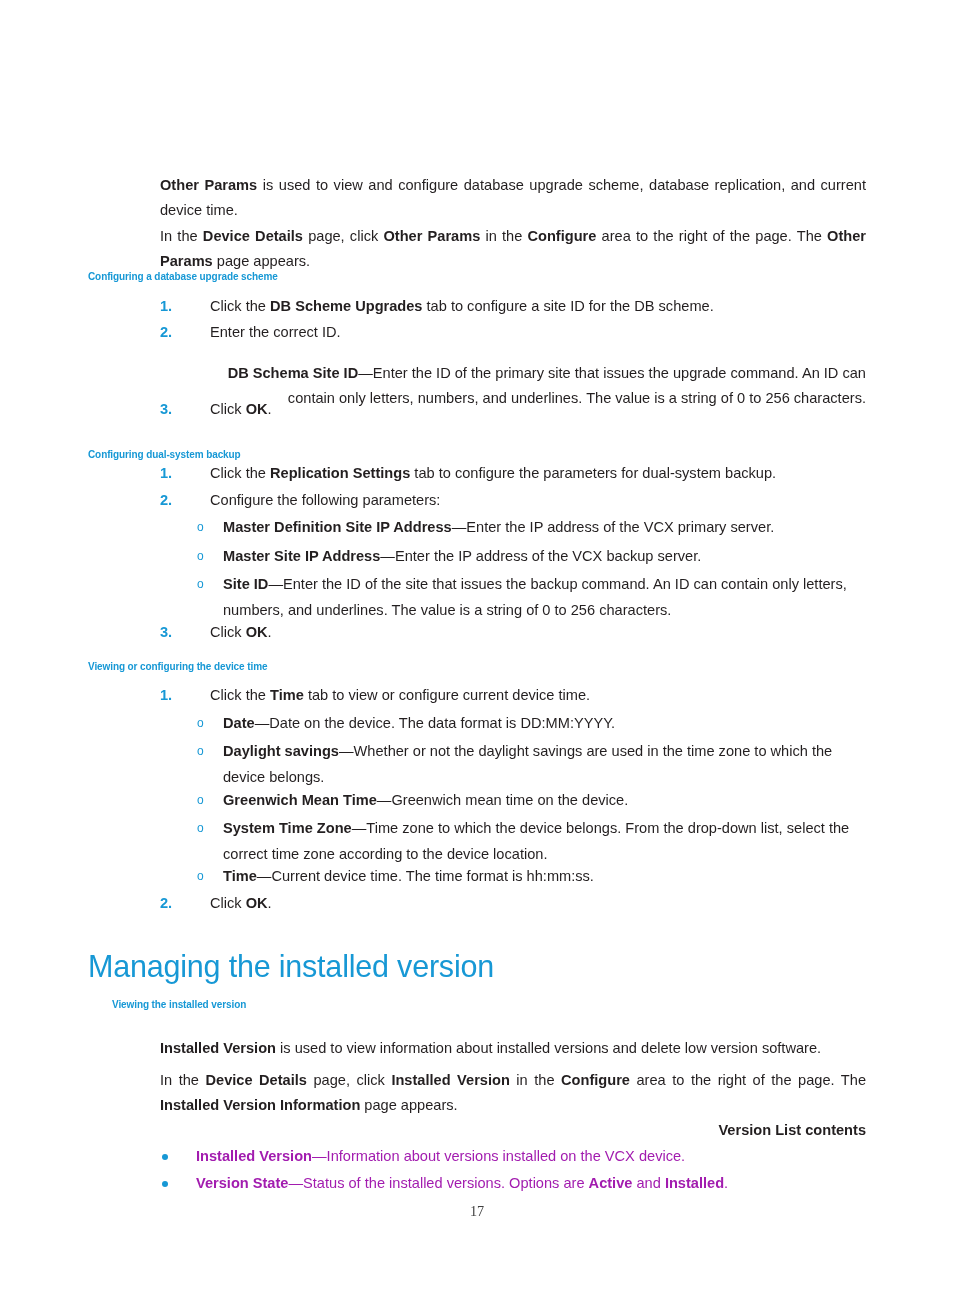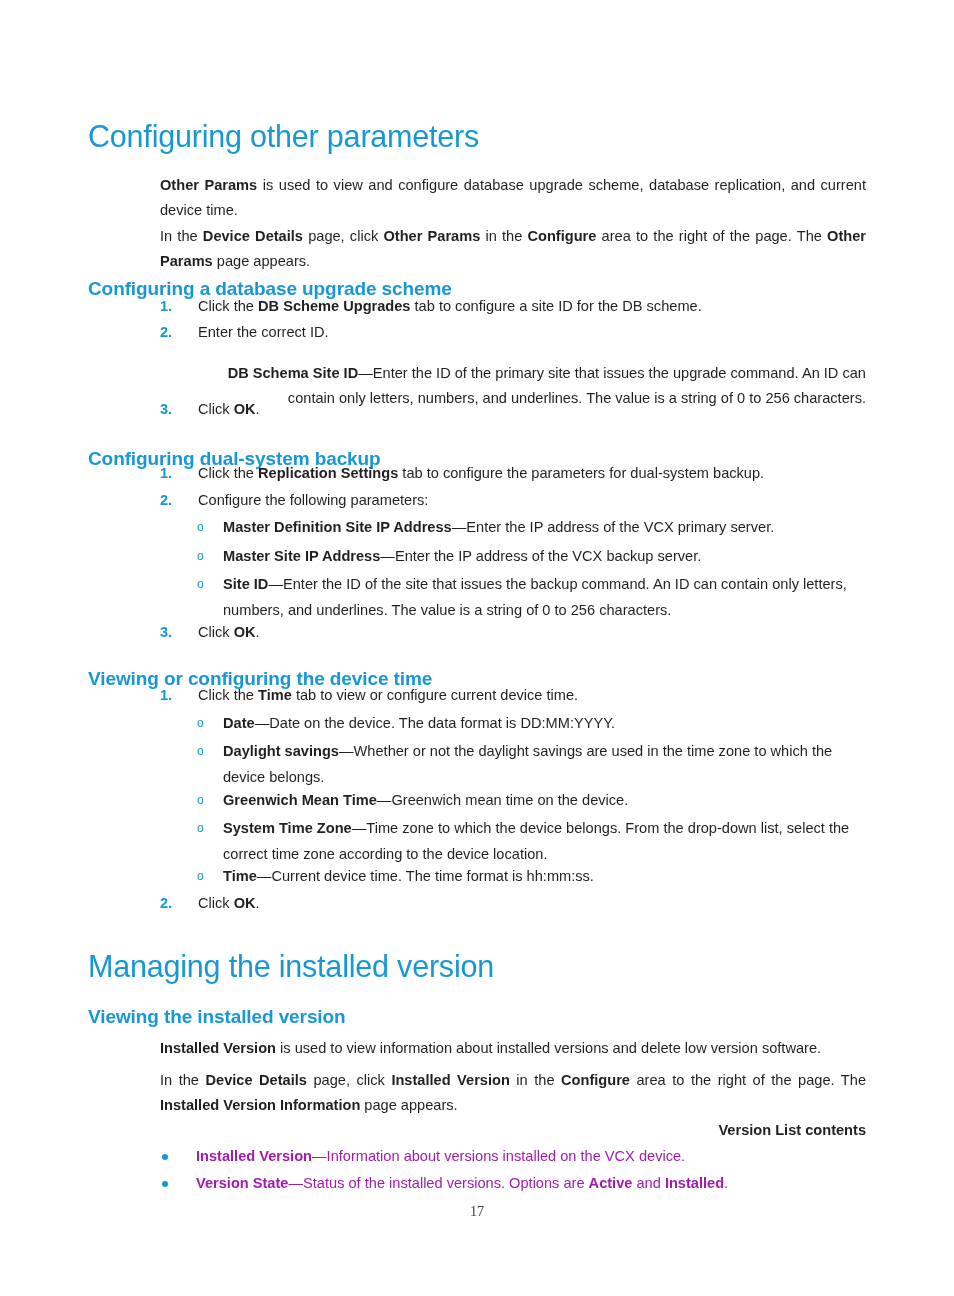--- a/index.html
+++ b/index.html
@@ -31,21 +31,21 @@
     font-size: 30.5px;
     font-weight: 400;
     letter-spacing: -0.2px;
     line-height: 1.1;
     white-space: nowrap;
   }
   .h2 {
     position: absolute;
     left: 88px;
     color: #1798d5;
-    font-size: 19px;
+    font-size: 10px;
     font-weight: bold;
     letter-spacing: -0.1px;
     line-height: 1.1;
     white-space: nowrap;
   }
 
   
   .para {
     position: absolute;
     left: 160px;
@@ -73,21 +73,21 @@
     position: absolute;
     left: 0px;
     top: 0px;
     width: 30px;
     color: #1798d5;
     font-weight: bold;
     font-size: 14.6px;
   }
   .num-item .body {
     display: block;
-    margin-left: 38px;
+    margin-left: 50px;
   }
 
   
   .sub-item {
     position: absolute;
     left: 197px;
     width: 669px;
     font-size: 14.6px;
     line-height: 25.5px;
     color: #231f20;
@@ -143,21 +143,20 @@
     font-size: 14.2px;
     color: #3f3f3f;
     font-family: Liberation Serif, serif;
   }
 </style>
 </head>
 <body>
 
 <div class="page">
 
-  <h1 class="h1" style="top:100px;">Configuring other parameters</h1>
 
   <p class="para" style="top:158px;"><b>Other Params</b><span> is used to view and configure database upgrade scheme, database replication, and current device time.</span></p>
 
   <p class="para" style="top:209px;"><span>In the </span><b>Device Details</b><span> page, click </span><b>Other Params</b><span> in the </span><b>Configure</b><span> area to the right of the page. The </span><b>Other Params</b><span> page appears.</span></p>
 
   <h2 class="h2" style="top:263px;">Configuring a database upgrade scheme</h2>
 
   <div class="num-item" style="top:294px;">
     <span class="marker">1.</span>
     <span class="body"><span>Click the </span><b>DB Scheme Upgrades</b><span> tab to configure a site ID for the DB scheme.</span></span>
@@ -239,21 +238,21 @@
     <span class="body"><b>Time</b><span>—Current device time. The time format is hh:mm:ss.</span></span>
   </div>
 
   <div class="num-item" style="top:891px;">
     <span class="marker">2.</span>
     <span class="body"><span>Click </span><b>OK</b><span>.</span></span>
   </div>
 
   <h1 class="h1" style="top:930px;">Managing the installed version</h1>
 
-  <h2 class="h2" style="top:991px;">Viewing the installed version</h2>
+  <h2 class="h2" style="top:991px;margin-left:24px;">Viewing the installed version</h2>
 
   <p class="para" style="top:1021px;"><b>Installed Version</b><span> is used to view information about installed versions and delete low version software.</span></p>
 
   <p class="para" style="top:1053px;"><span>In the </span><b>Device Details</b><span> page, click </span><b>Installed Version</b><span> in the </span><b>Configure</b><span> area to the right of the page. The </span><b>Installed Version Information</b><span> page appears.</span></p>
 
   <p class="para left" style="top:1103px;"><b>Version List contents</b></p>
 
   <div class="dot-item" style="top:1131px;">
     <span class="dot"></span>
     <span class="body"><b>Installed Version</b><span>—Information about versions installed on the VCX device.</span></span>

